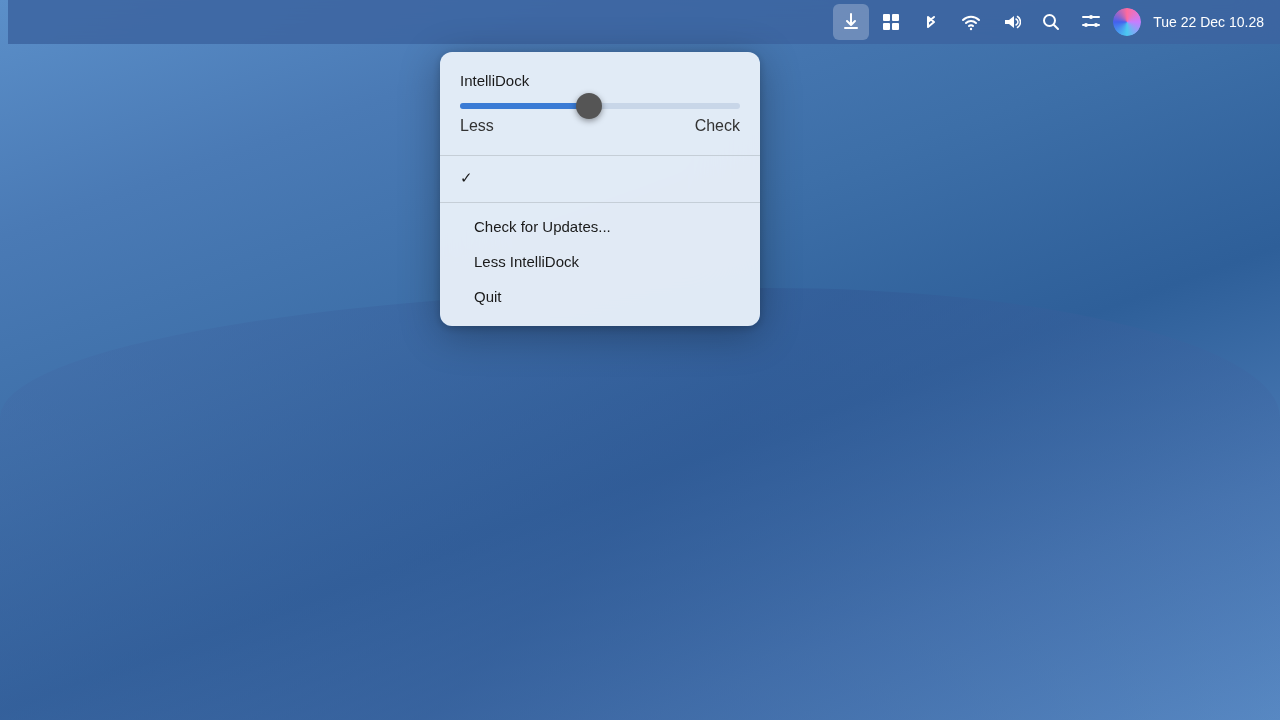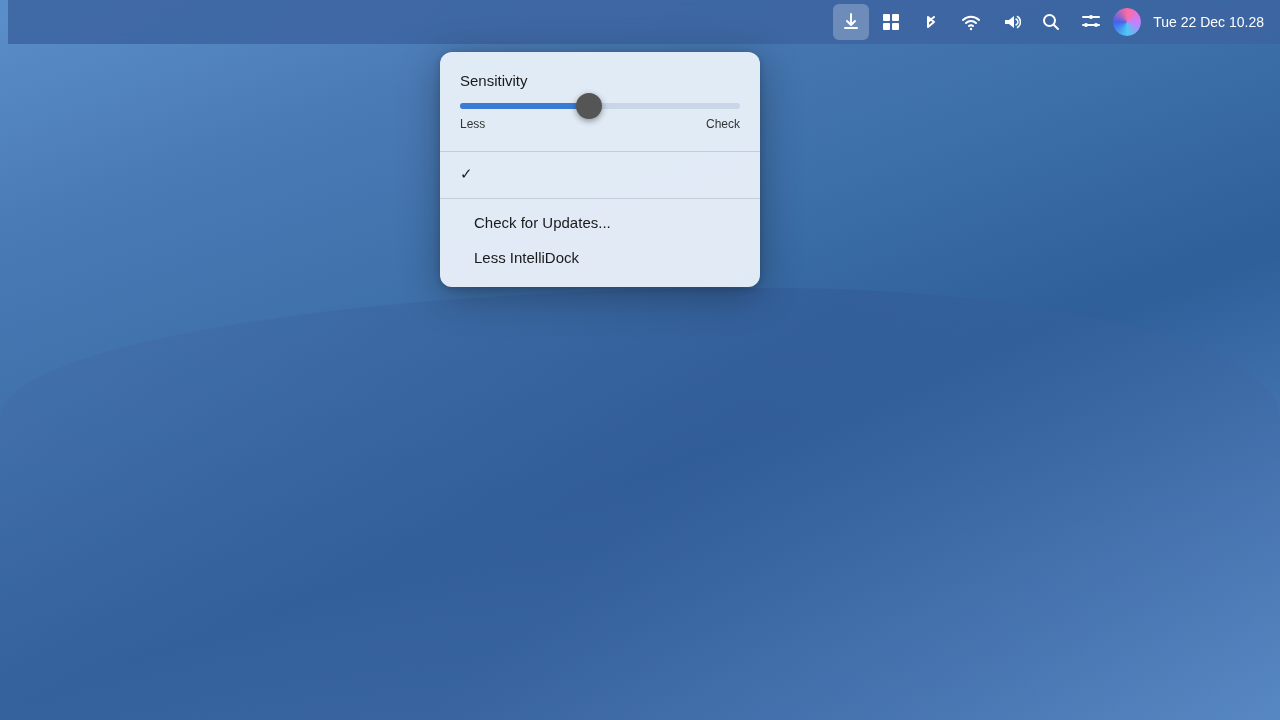--- a/index.html
+++ b/index.html
@@ -146,21 +146,21 @@
       cursor: pointer;
     }
 
     .slider-range {
       display: flex;
       justify-content: space-between;
       margin-top: 4px;
     }
 
     .slider-range-label {
-      font-size: 12px;
+      font-size: 16px;
       color: #333;
     }
 
     .menu-divider {
       height: 1px;
       background: rgba(0,0,0,0.12);
       margin: 4px 0;
     }
 
     .menu-item {
@@ -261,21 +261,21 @@
         </div>
       </div>
 
       <div class="menubar-time">Tue 22 Dec  10.28</div>
     </div>
   </div>
 
   <div class="popup-menu">
 
     <div class="sensitivity-section">
-      <div class="sensitivity-label">Sensitivity</div>
+      <div class="sensitivity-label">IntelliDock</div>
 
       <div class="slider-container">
         <div class="slider-track">
           <div class="slider-fill"></div>
           <div class="slider-thumb"></div>
         </div>
       </div>
 
       <div class="slider-range">
         <span class="slider-range-label">Less</span>
@@ -292,16 +292,19 @@
     <div class="section-divider"></div>
 
     <div class="menu-item no-check">
       <span class="item-label">Check for Updates...</span>
     </div>
 
     <div class="menu-item no-check">
       <span class="item-label">Less IntelliDock</span>
     </div>
 
+    <div class="menu-item no-check">
+      <span class="item-label">Quit</span>
+    </div>
 
   </div>
 
 </div>
 
 </body></html>

